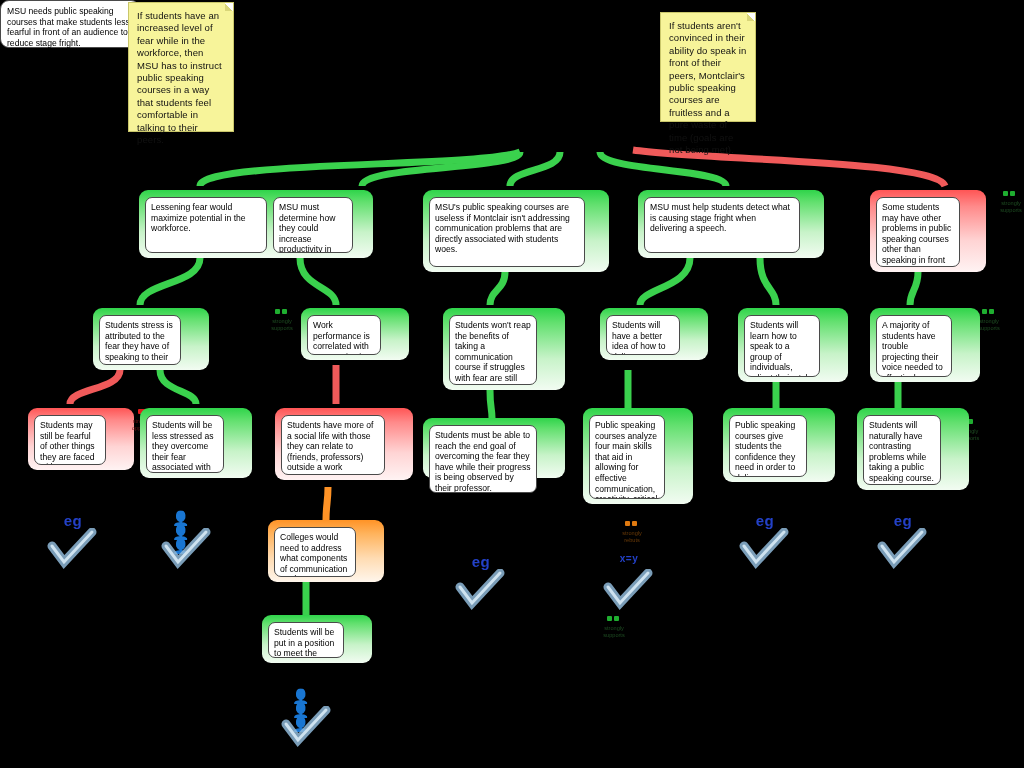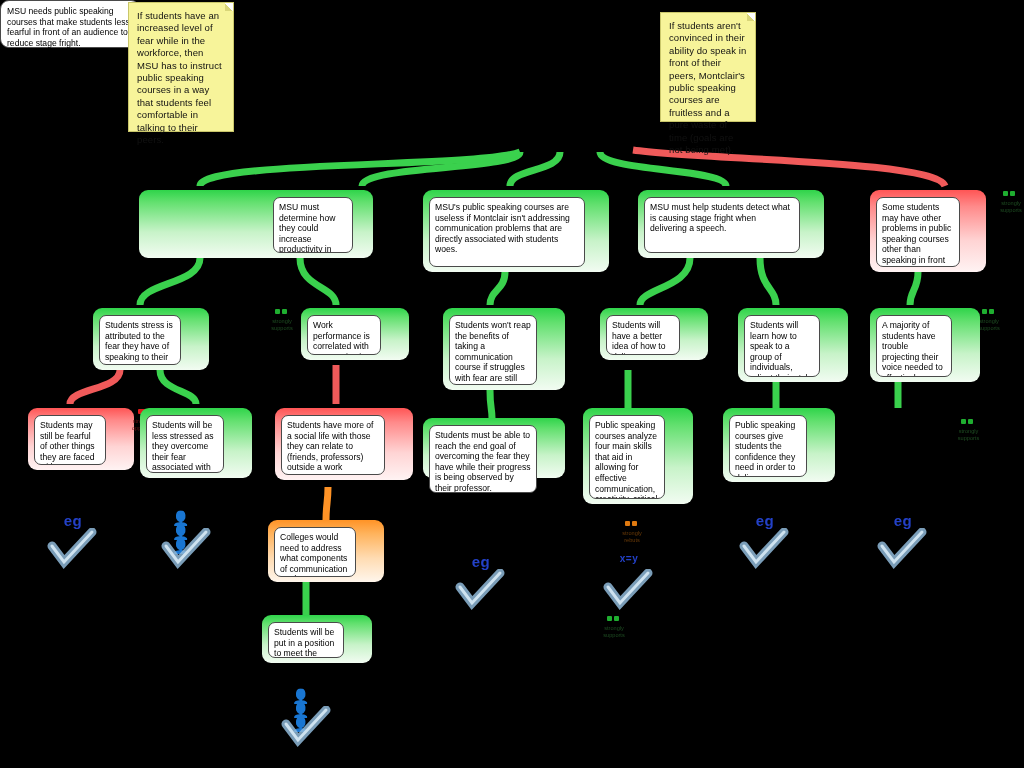--- a/index.html
+++ b/index.html
@@ -87,20 +87,23 @@
   <div class="note" style="left:660px;top:12px;width:96px;height:110px;">
     <span class="fold"></span>
     <span>If students aren't convinced in their ability do speak in front of their peers, Montclair's public speaking courses are fruitless and a pure waste of time (goals are not being met).</span>
   </div>
 
   <div class="root" style="left:498px;top:104px;width:140px;height:48px;">
     <span>MSU needs public speaking courses that make students less fearful in front of an audience to reduce stage fright.</span>
   </div>
 
   <div class="node g" style="left:139px;top:190px;width:234px;height:68px;">
+    <div class="card" style="width:122px;height:56px;">
+      <span>Lessening fear would maximize potential in the workforce.</span>
+    </div>
     <div class="card" style="left:134px;width:80px;height:56px;">
       <span>MSU must determine how they could increase productivity in public speaking courses.</span>
     </div>
     <div class="dots" style="left:345px;top:1px;">
       <i style="background:#1fae30;"></i>
         <i style="background:#1fae30;"></i>
     </div>
     <div class="tab" style="left:334px;width:36px;">
       <span>strongly support</span>
     </div>
@@ -251,20 +254,26 @@
 
   </div>
 
   <div class="node g" style="left:723px;top:408px;width:112px;height:74px;">
     <div class="card" style="width:78px;height:62px;">
       <span>Public speaking courses give students the confidence they need in order to deliver presentations in high-pressure situations.</span>
     </div>
 
   </div>
 
+  <div class="node g" style="left:857px;top:408px;width:112px;height:82px;">
+    <div class="card" style="width:78px;height:70px;">
+      <span>Students will naturally have contrasting problems while taking a public speaking course.</span>
+    </div>
+
+  </div>
 
   <div class="node o" style="left:268px;top:520px;width:116px;height:62px;">
     <div class="card" style="width:82px;height:50px;">
       <span>Colleges would need to address what components of communication students are most deficient in.</span>
     </div>
     <div class="dots" style="left:357px;top:1px;">
       <i style="background:#e07a10;"></i>
         <i style="background:#e07a10;"></i>
     </div>
     <div class="tab" style="left:347px;width:34px;">

